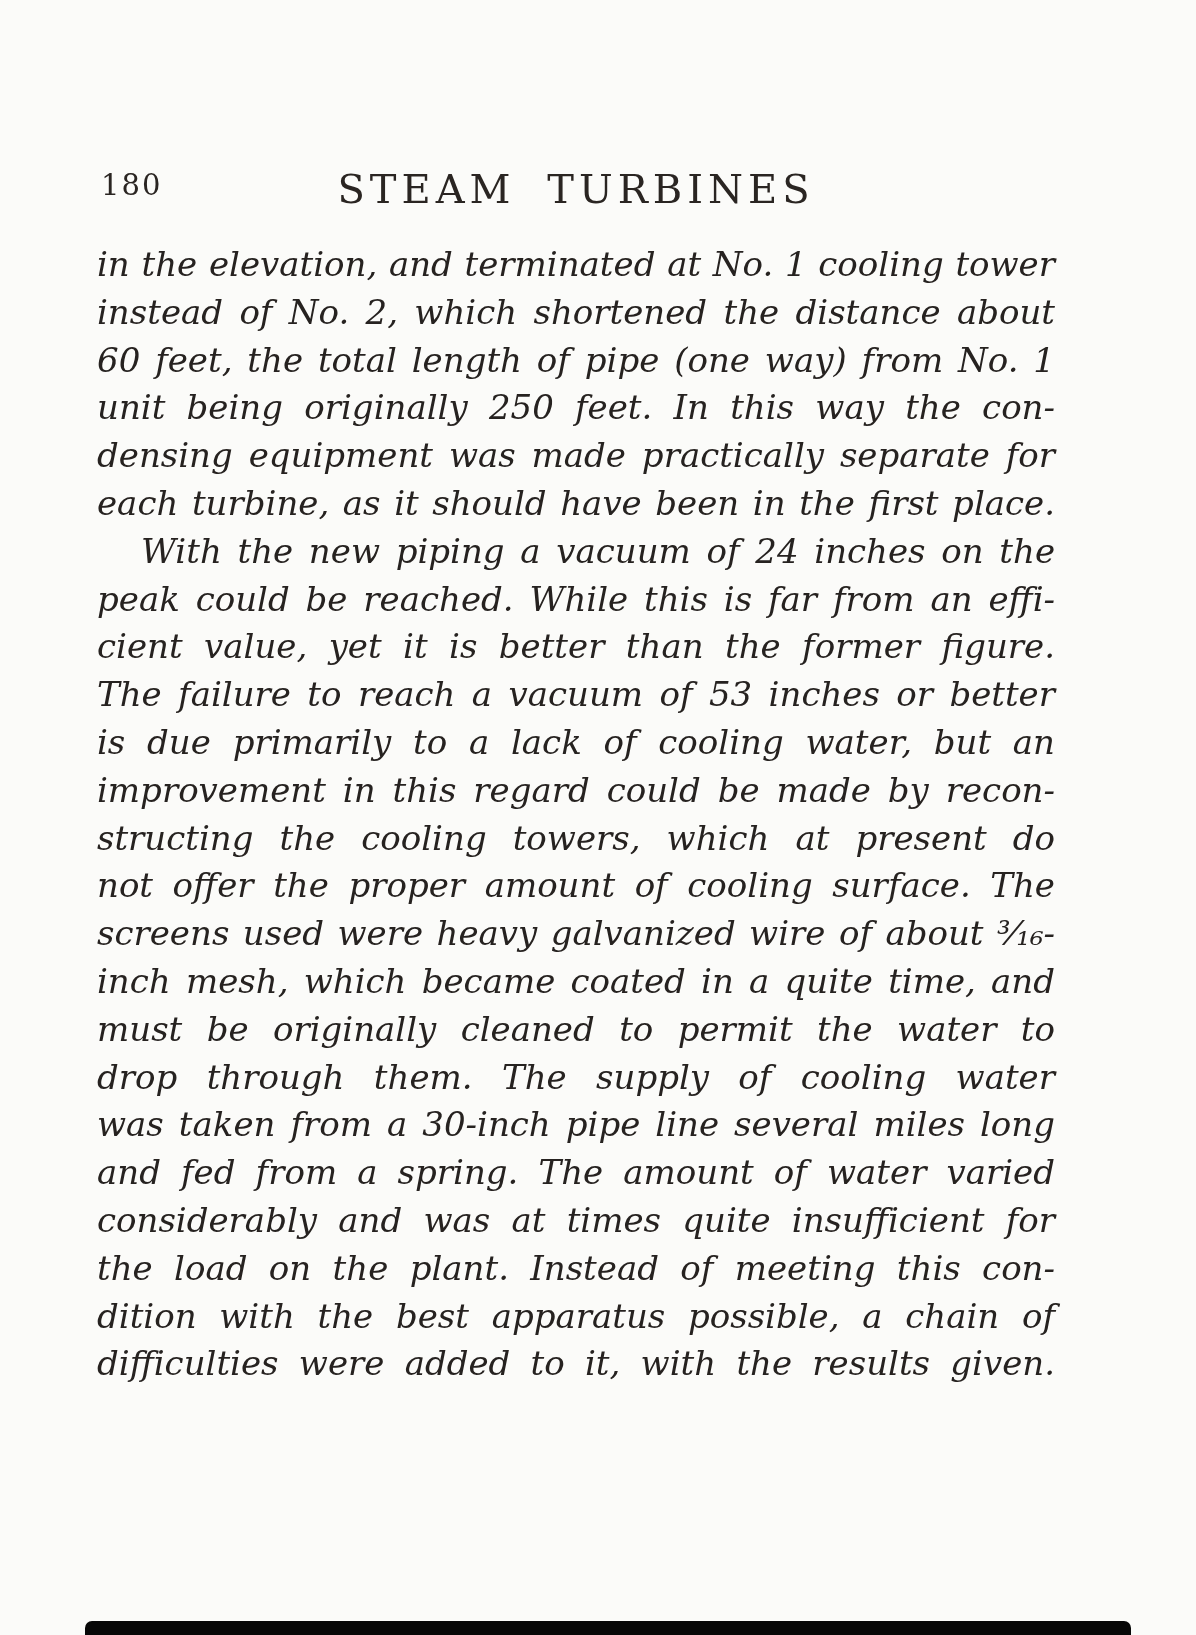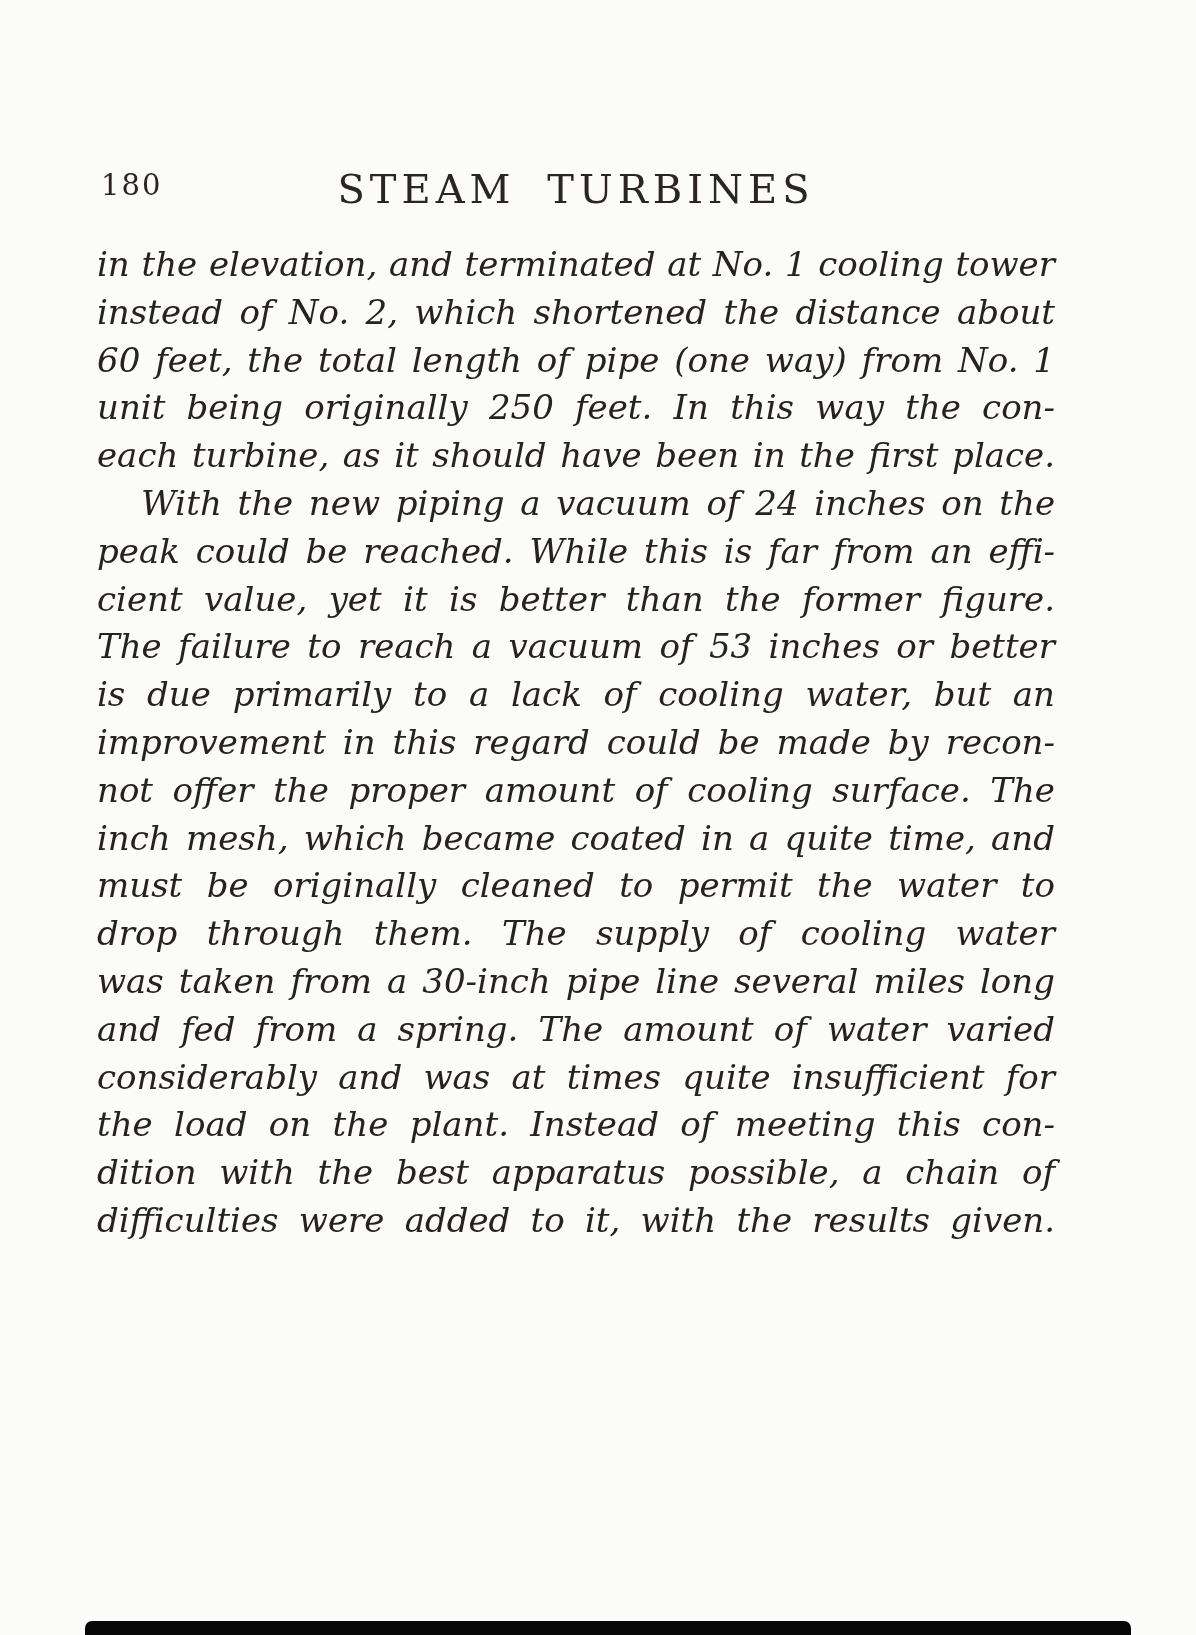--- a/index.html
+++ b/index.html
@@ -81,30 +81,33 @@
     <span class="page-number">180</span>
     <div class="header-title">STEAM TURBINES</div>
   </div>
 
   <div class="text-block">
     <div class="paragraph">
         <div class="line">in the elevation, and terminated at No. 1 cooling tower</div>
         <div class="line">instead of No. 2, which shortened the distance about</div>
         <div class="line">60 feet, the total length of pipe (one way) from No. 1</div>
         <div class="line">unit being originally 250 feet.  In this way the con-</div>
+        <div class="line">densing equipment was made practically separate for</div>
         <div class="line">each turbine, as it should have been in the first place.</div>
       </div>
     <div class="paragraph">
         <div class="line indent">With the new piping a vacuum of 24 inches on the</div>
         <div class="line">peak could be reached.  While this is far from an effi-</div>
         <div class="line">cient value, yet it is better than the former figure.</div>
         <div class="line">The failure to reach a vacuum of 53 inches or better</div>
         <div class="line">is due primarily to a lack of cooling water, but an</div>
         <div class="line">improvement in this regard could be made by recon-</div>
+        <div class="line">structing the cooling towers, which at present do</div>
         <div class="line">not offer the proper amount of cooling surface.  The</div>
+        <div class="line">screens used were heavy galvanized wire of about ³⁄₁₆-</div>
         <div class="line">inch mesh, which became coated in a quite time, and</div>
         <div class="line">must be originally cleaned to permit the water to</div>
         <div class="line">drop through them.  The supply of cooling water</div>
         <div class="line">was taken from a 30-inch pipe line several miles long</div>
         <div class="line">and fed from a spring.  The amount of water varied</div>
         <div class="line">considerably and was at times quite insufficient for</div>
         <div class="line">the load on the plant.  Instead of meeting this con-</div>
         <div class="line">dition with the best apparatus possible, a chain of</div>
         <div class="line">difficulties were added to it, with the results given.</div>
       </div>

